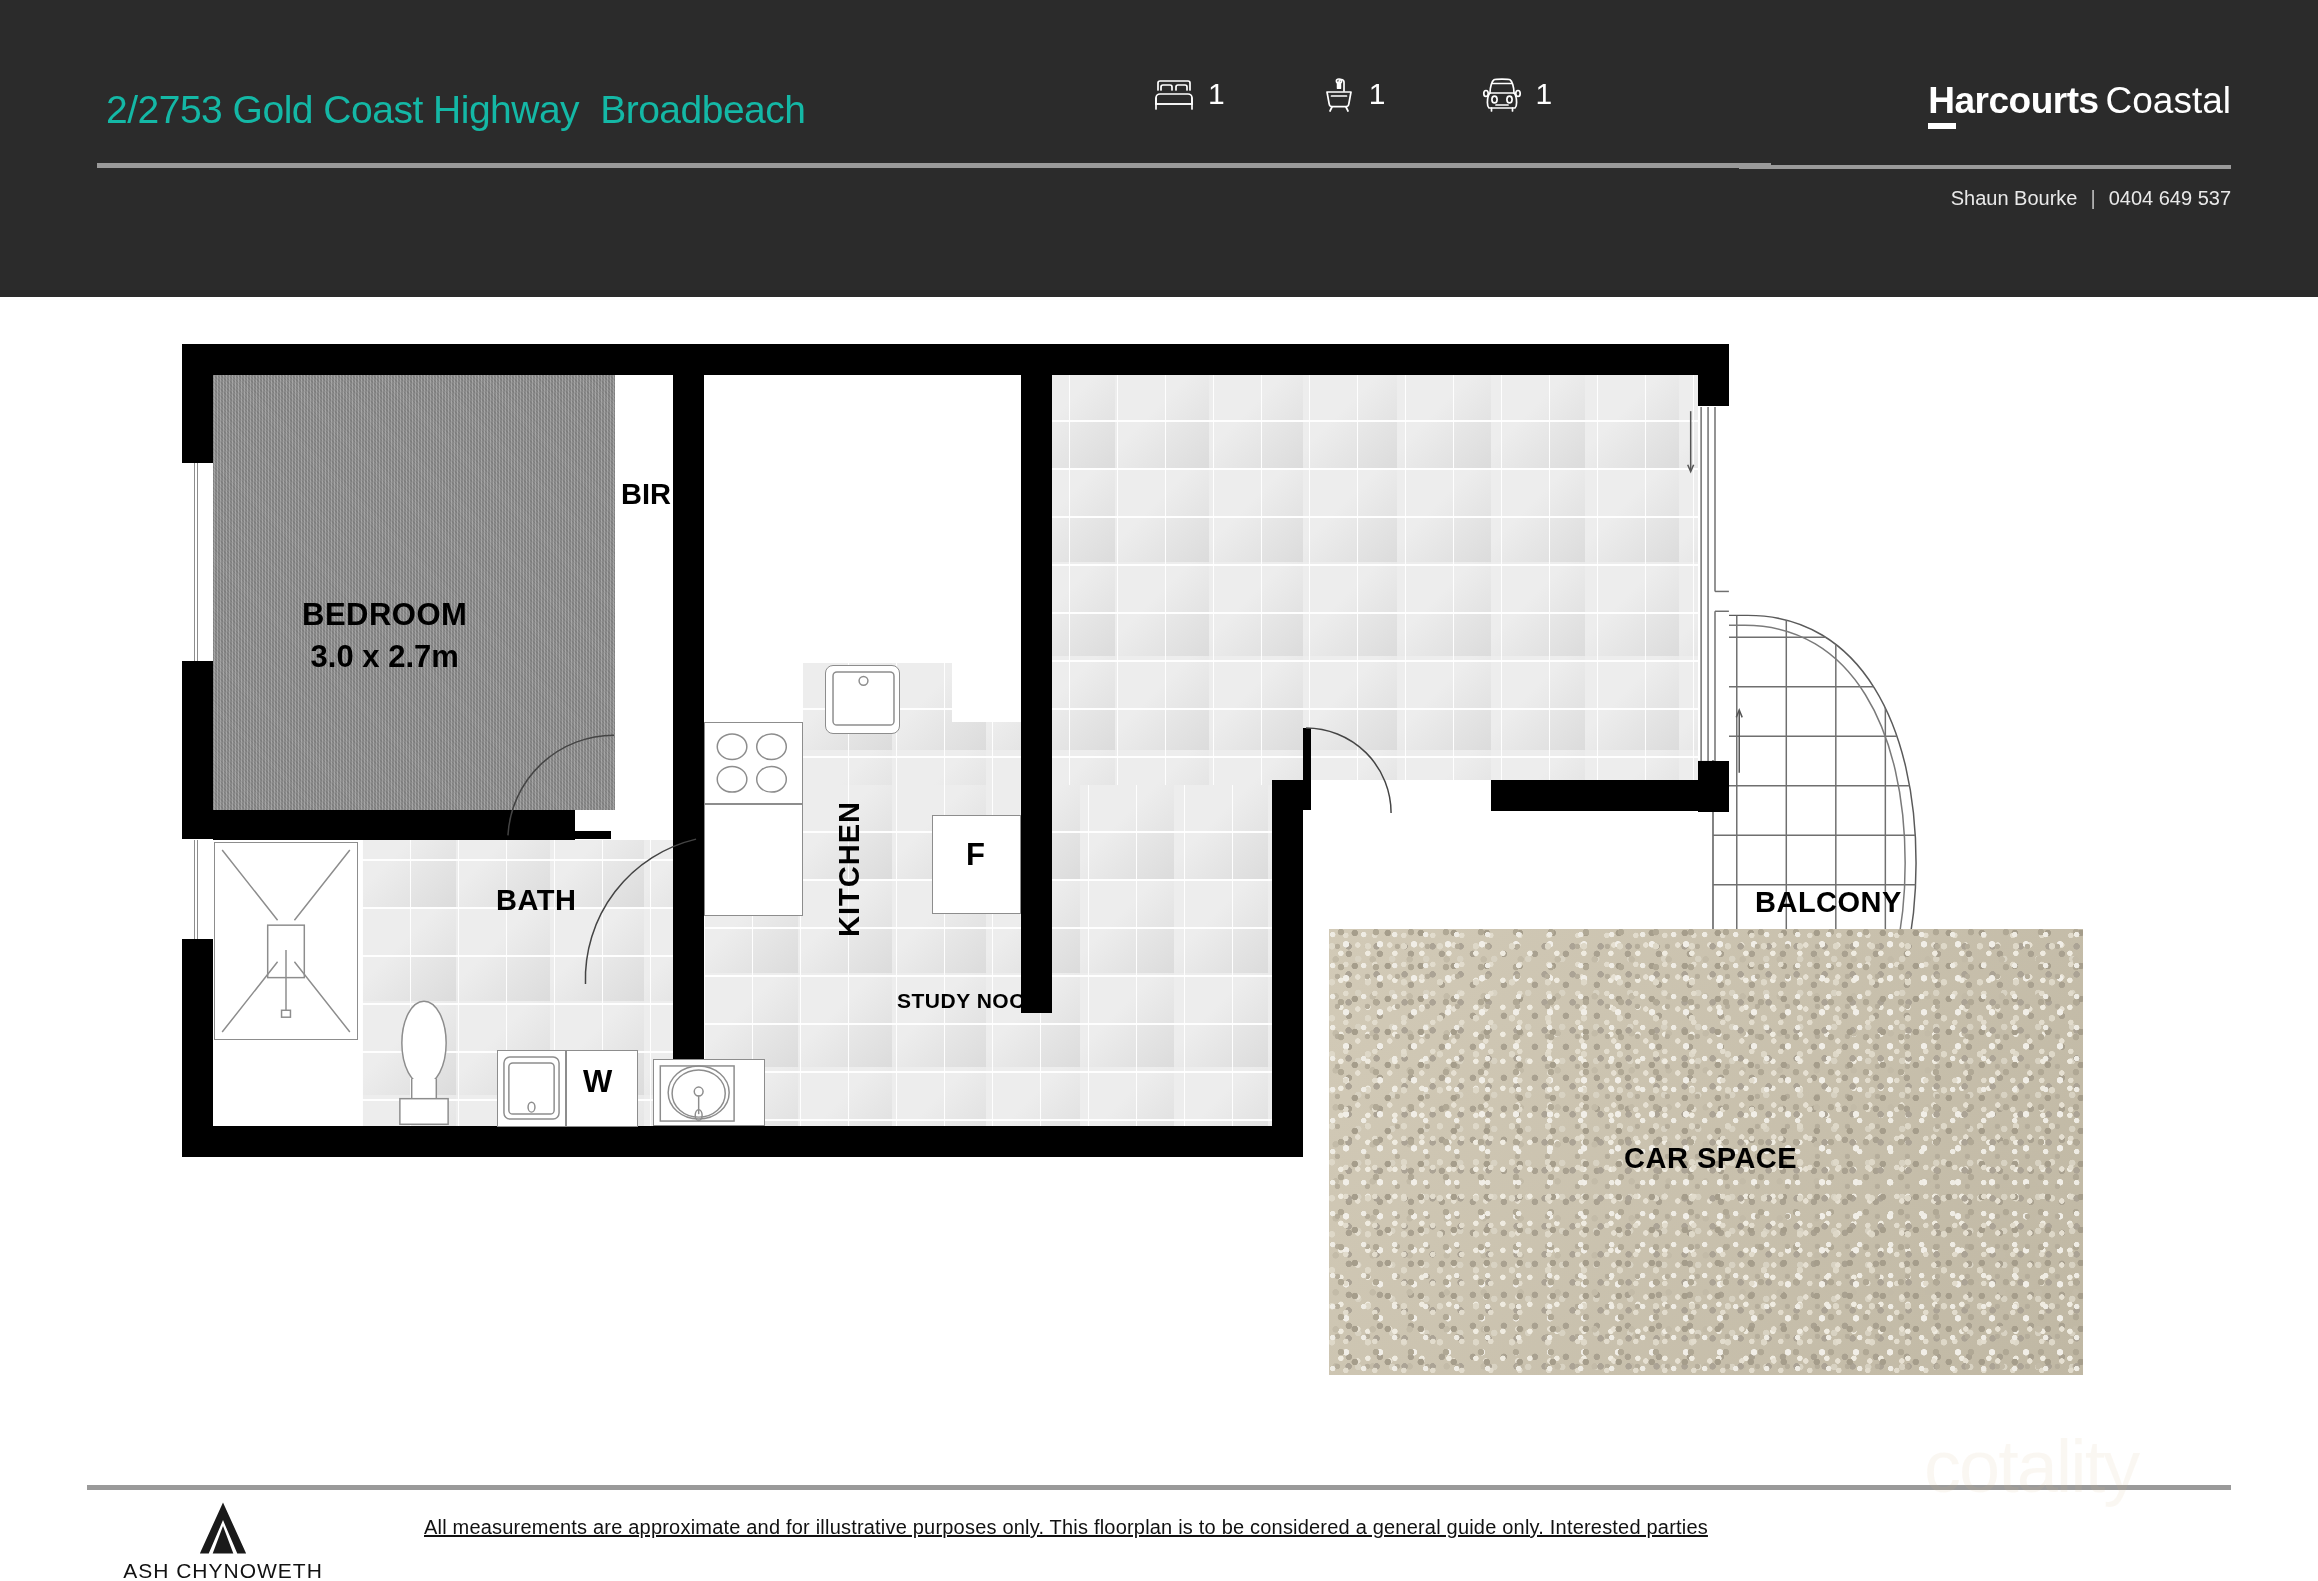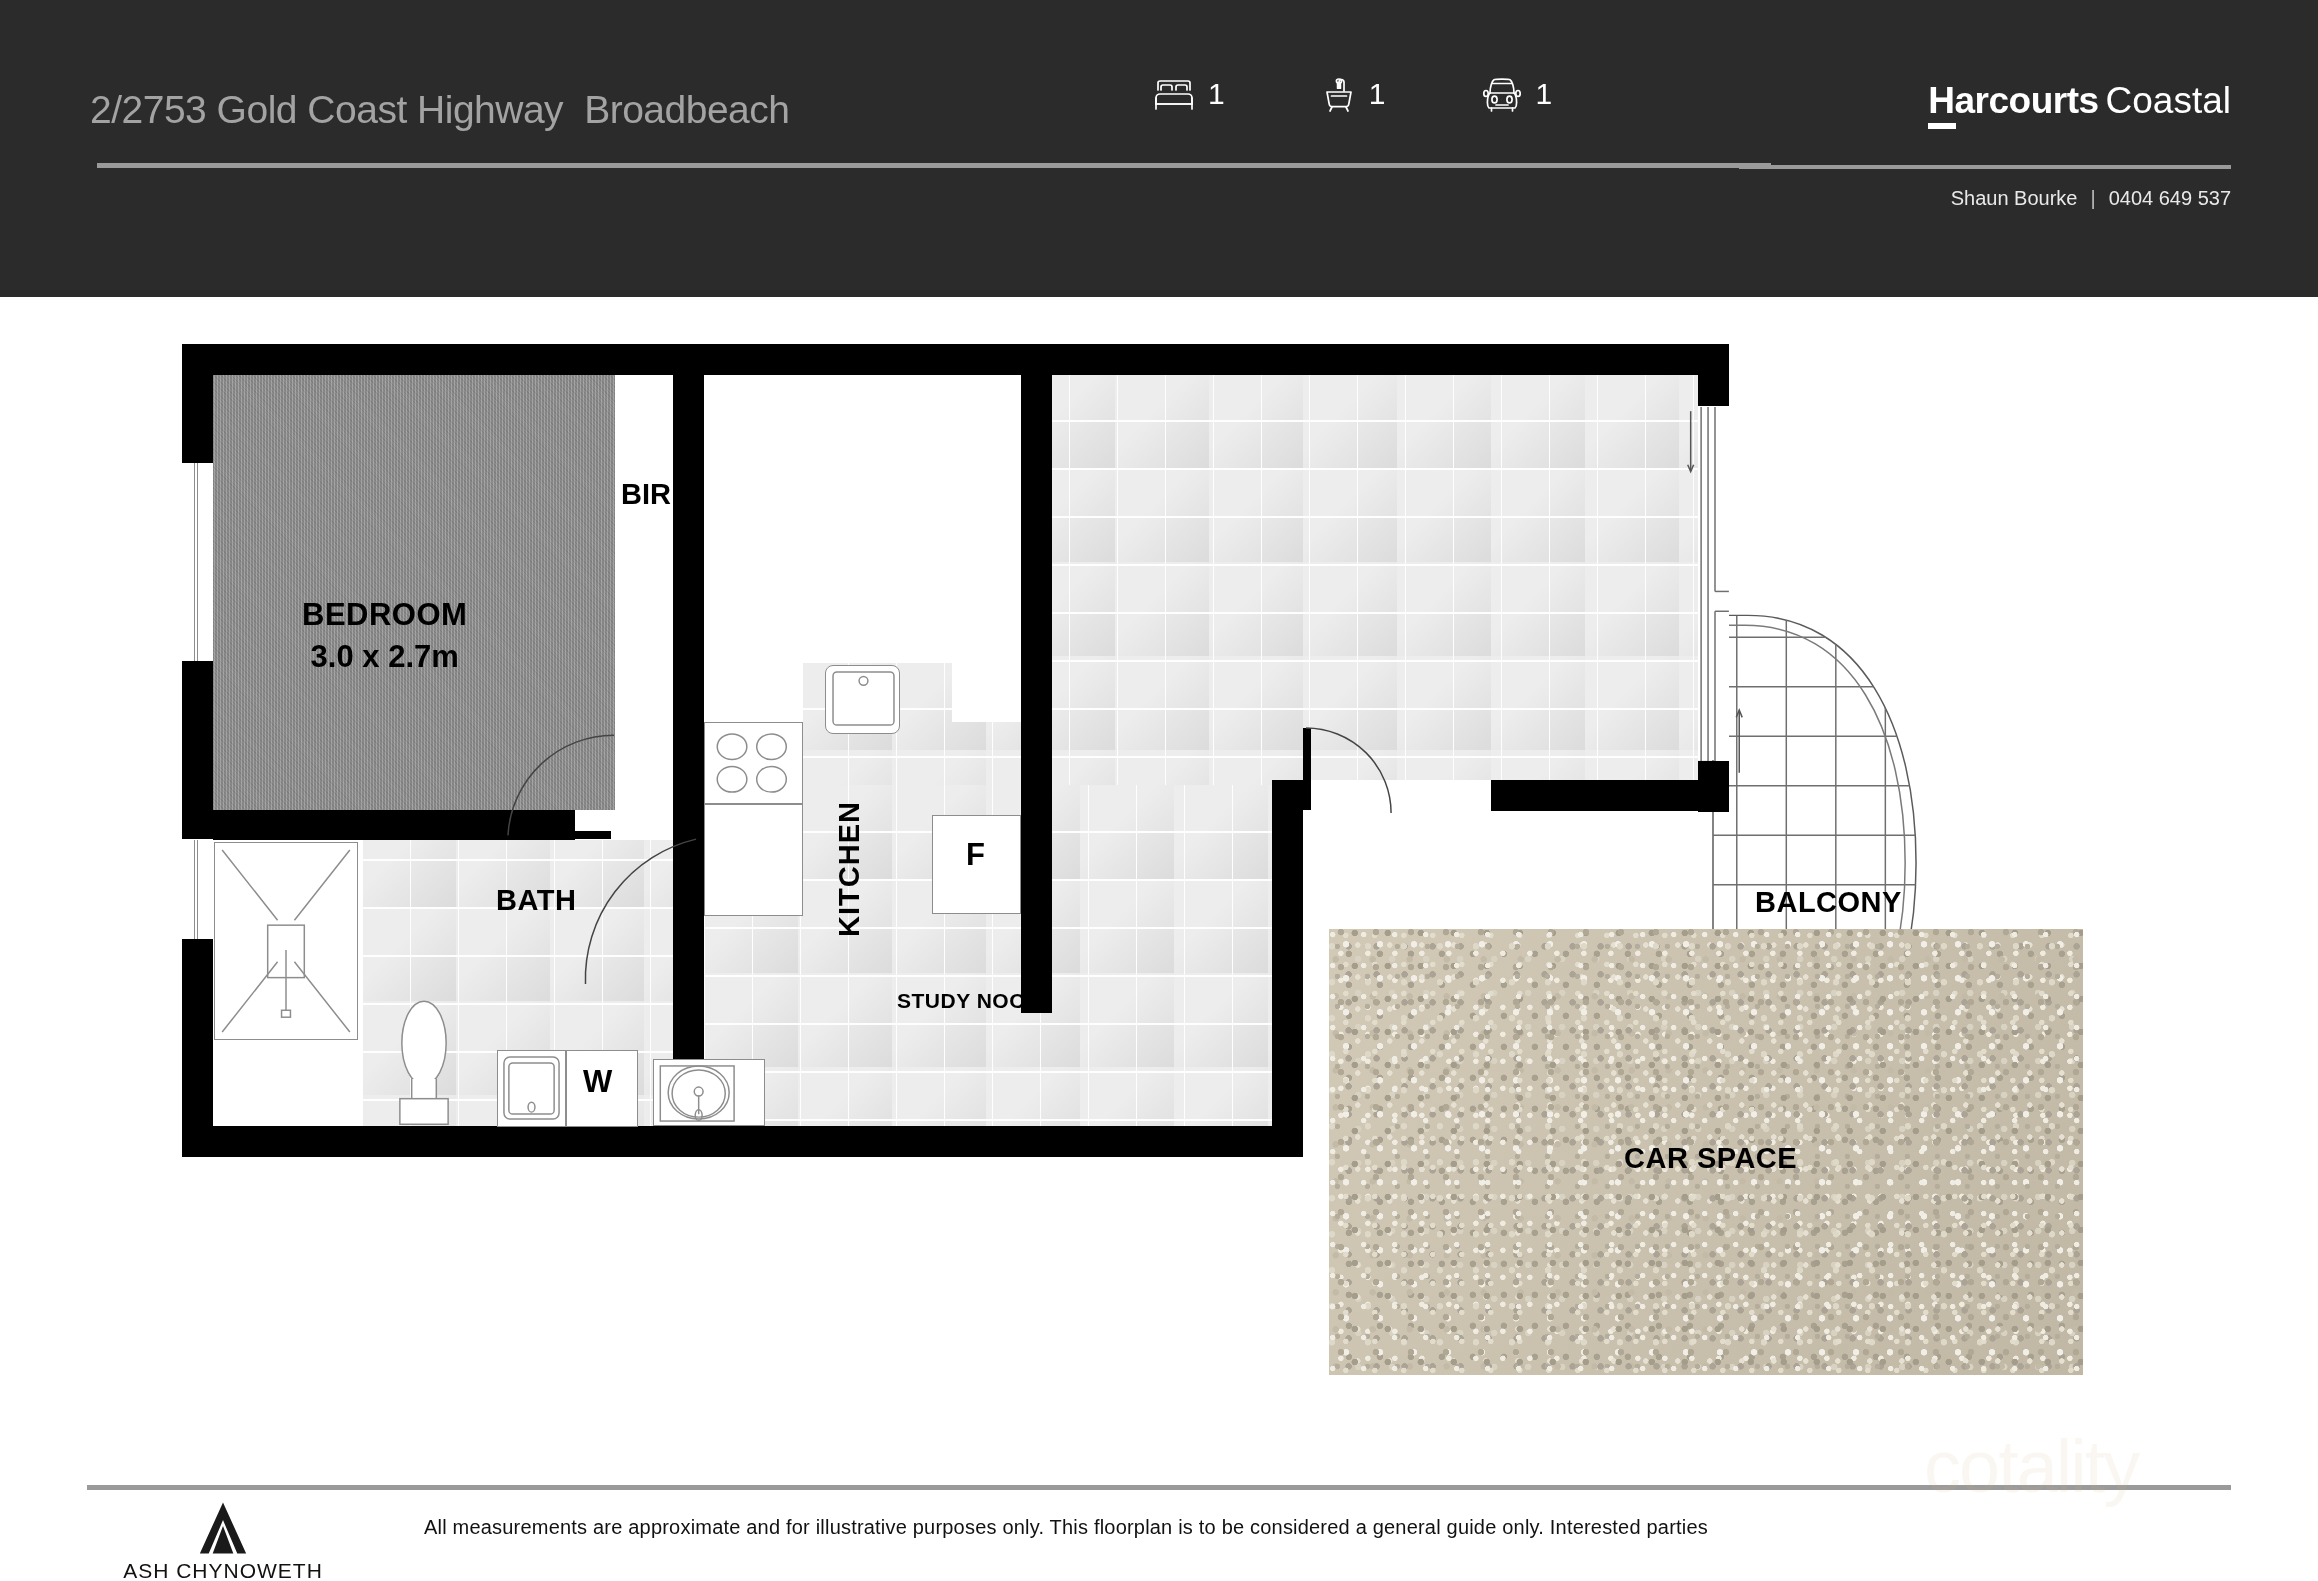--- a/index.html
+++ b/index.html
@@ -1,21 +1,21 @@
 <!DOCTYPE html>
 <html style="font-size:8px"><head>
 <meta charset="utf-8">
 <style>
   html,body{margin:0;padding:0;background:#fff;}
   body{width:2319px;height:1582px;position:relative;overflow:hidden;
        font-family:"Liberation Sans",sans-serif;}
 
   
   #header{position:absolute;left:0;top:0;width:2319px;height:297px;background:#2b2b2b;}
-  #addr{position:absolute;left:90px;top:88px;color:#a3a3a3;font-size:39px;font-weight:400;
+  #addr{position:absolute;left:106px;top:88px;color:#14b8a6;font-size:39px;font-weight:400;
         letter-spacing:-0.5px;white-space:nowrap;}
   #addr .suburb{margin-left:21px;font-weight:400;}
   #hdr-rule{position:absolute;left:97px;top:163px;width:1674px;height:4.5px;background:#9a9a9a;}
   #areas{position:absolute;left:99px;top:187px;color:#e9e9e9;font-size:20px;white-space:nowrap;}
   #areas .sep{color:#bdbdbd;margin:0 11px;}
   #areas sup{font-size:12px;vertical-align:super;}
 
   
   #icons{position:absolute;left:1150px;top:74px;display:flex;align-items:center;gap:94px;}
   .icon-grp{display:flex;align-items:center;gap:10px;}
@@ -73,21 +73,21 @@
   .lbl{position:absolute;color:#000;white-space:nowrap;font-weight:700;}
   .lbl .dim{display:block;text-align:center;}
   .thin{position:absolute;border:1px solid #8d8d8d;background:#fff;box-sizing:border-box;}
 
   
   #footer{position:absolute;left:0;top:1458px;width:2319px;height:124px;background:#fff;}
   #ftr-rule{position:absolute;left:87px;top:27px;width:2144px;height:4.5px;background:#9a9a9a;}
   #ash{position:absolute;left:84px;top:42px;width:278px;text-align:center;}
   #ash .nm{color:#111;font-size:21px;letter-spacing:1px;margin-top:3px;}
   #disc{position:absolute;left:424px;top:55px;color:#111;font-size:20px;line-height:1.42;
-        letter-spacing:0.2px;max-width:1745px;}
+        letter-spacing:0.2px;max-width:1745px;text-decoration:underline;}
   #wm{position:absolute;left:1924px;top:1424px;opacity:.10;pointer-events:none;}
   #wm .wtxt{font-size:74px;color:#d9b98a;letter-spacing:-2px;}
 </style>
 </head>
 <body>
 
 <div id="header">
 
   <div id="addr">
     <span>2/2753 Gold Coast Highway</span><span class="suburb">Broadbeach</span>

